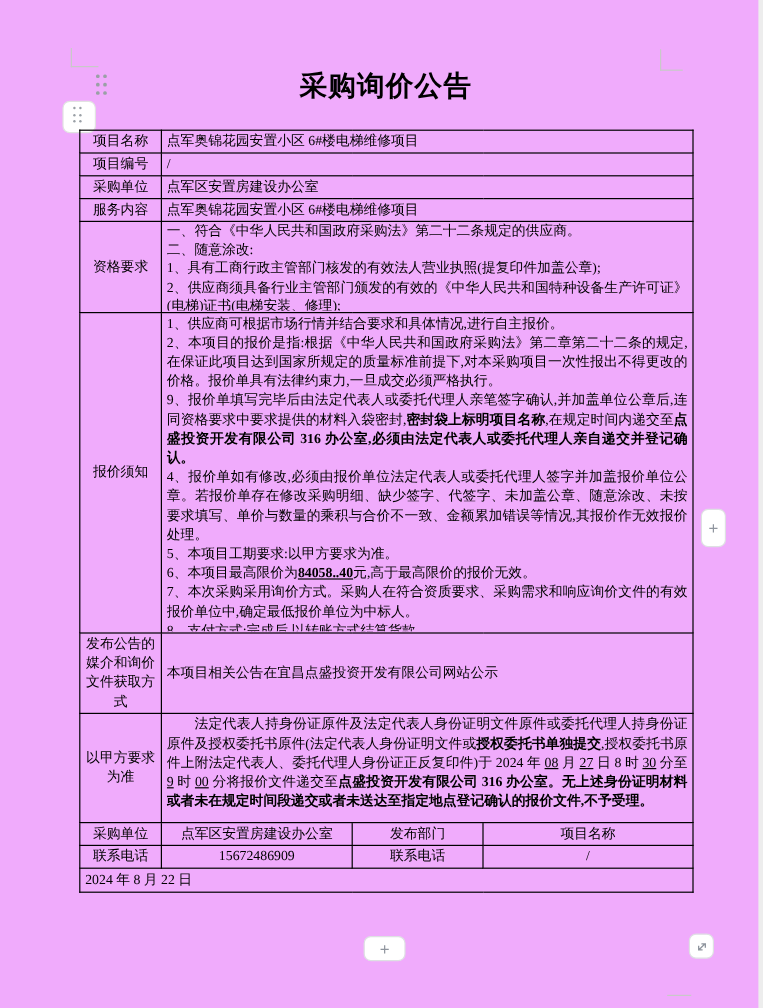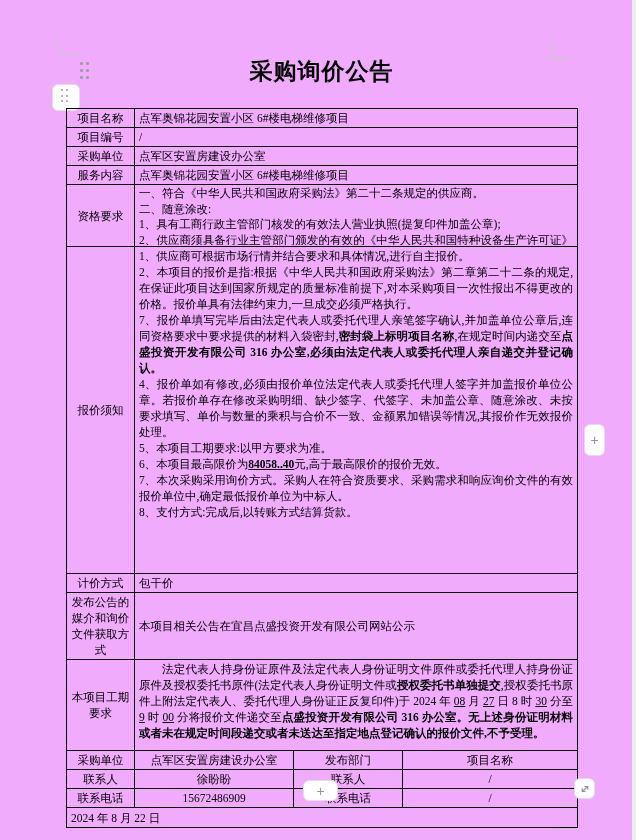--- a/index.html
+++ b/index.html
@@ -13,22 +13,22 @@
   
   table.doc{position:absolute;left:66px;top:108px;width:511px;border-collapse:collapse;
             table-layout:fixed;}
   table.doc td{border:1px solid #000;font-size:11.5px;line-height:16px;
                padding:1px 4px;vertical-align:middle;word-break:break-all;}
   td.lbl{text-align:center;font-size:11px;padding:1px 1px;}
   td.val{text-align:left;}
   tr.r19{height:19px;}
   td.paras{vertical-align:top;padding-top:2px;}
   .cellbox{overflow:hidden;}
-  .h75{height:59px;line-height:15.5px;font-family:Liberation Serif, serif;}
-  .h267{height:324px;}
+  .h75{height:73px;line-height:15.5px;font-family:Liberation Serif, serif;}
+  .h267{height:264px;}
   .h91{height:88px;}
   .sub .para{text-indent:23px;text-align:justify;}
   .paras .para{text-align:justify;}
   td.ctr{text-align:center;}
   td.daterow{text-align:left;padding-right:6px;height:17px;}
   .b{font-weight:bold;}
   .u{text-decoration:underline;}
 
   
   .scrollbar{position:absolute;right:0;top:0;width:4px;height:840px;background:#ededed;}
@@ -120,60 +120,50 @@
             </div>
       </td>
     </tr>
 
     <tr>
       <td class="lbl">报价须知</td>
       <td class="val paras" colspan="3">
         <div class="cellbox h267">
               <div class="para">1、供应商可根据市场行情并结合要求和具体情况,进行自主报价。</div>
               <div class="para">2、本项目的报价是指:根据《中华人民共和国政府采购法》第二章第二十二条的规定,在保证此项目达到国家所规定的质量标准前提下,对本采购项目一次性报出不得更改的价格。报价单具有法律约束力,一旦成交必须严格执行。</div>
-              <div class="para"><span>7、报价单填写完毕后由法定代表人或委托代理人亲笔签字确认,并加盖单位公章后,连同资格要求中要求提供的材料入袋密封,</span><span class="b">密封袋上标明项目名称</span><span>,在规定时间内递交至</span><span class="b">点盛投资开发有限公司 316 办公室,必须由法定代表人或委托代理人亲自递交并登记确认。</span></div>
+              <div class="para"><span>9、报价单填写完毕后由法定代表人或委托代理人亲笔签字确认,并加盖单位公章后,连同资格要求中要求提供的材料入袋密封,</span><span class="b">密封袋上标明项目名称</span><span>,在规定时间内递交至</span><span class="b">点盛投资开发有限公司 316 办公室,必须由法定代表人或委托代理人亲自递交并登记确认。</span></div>
               <div class="para">4、报价单如有修改,必须由报价单位法定代表人或委托代理人签字并加盖报价单位公章。若报价单存在修改采购明细、缺少签字、代签字、未加盖公章、随意涂改、未按要求填写、单价与数量的乘积与合价不一致、金额累加错误等情况,其报价作无效报价处理。</div>
               <div class="para">5、本项目工期要求:以甲方要求为准。</div>
               <div class="para"><span>6、本项目最高限价为</span><span class="b u">84058..40</span><span>元,高于最高限价的报价无效。</span></div>
               <div class="para">7、本次采购采用询价方式。采购人在符合资质要求、采购需求和响应询价文件的有效报价单位中,确定最低报价单位为中标人。</div>
               <div class="para">8、支付方式:完成后,以转账方式结算货款。</div>
             </div>
       </td>
     </tr>
 
-    <tr class="r19">
-      <td class="lbl">计价方式</td>
-      <td class="val" colspan="3">包干价</td>
-    </tr>
 
     <tr style="height:51px">
       <td class="lbl">发布公告的媒介和询价文件获取方式</td>
       <td class="val" colspan="3">本项目相关公告在宜昌点盛投资开发有限公司网站公示</td>
     </tr>
 
     <tr>
-      <td class="lbl">本项目工期要求</td>
+      <td class="lbl">以甲方要求为准</td>
       <td class="val paras sub" colspan="3">
         <div class="cellbox h91">
               <div class="para"><span>法定代表人持身份证原件及法定代表人身份证明文件原件或委托代理人持身份证原件及授权委托书原件(法定代表人身份证明文件或</span><span class="b">授权委托书单独提交</span><span>,授权委托书原件上附法定代表人、委托代理人身份证正反复印件)于 2024 年 </span><span class="u">08</span><span> 月 </span><span class="u">27</span><span> 日 8 时 </span><span class="u">30</span><span> 分至 </span><span class="u">9</span><span> 时 </span><span class="u">00</span><span> 分将报价文件递交至</span><span class="b">点盛投资开发有限公司 316 办公室。无上述身份证明材料或者未在规定时间段递交或者未送达至指定地点登记确认的报价文件,不予受理。</span></div>
             </div>
       </td>
     </tr>
 
     <tr class="r19">
       <td class="lbl">采购单位</td>
       <td class="ctr">点军区安置房建设办公室</td>
       <td class="ctr">发布部门</td>
       <td class="ctr">项目名称</td>
-    </tr>
-    <tr class="r19">
-      <td class="lbl">联系人</td>
-      <td class="ctr">徐盼盼</td>
-      <td class="ctr">联系人</td>
-      <td class="ctr">/</td>
     </tr>
     <tr class="r19">
       <td class="lbl">联系电话</td>
       <td class="ctr">15672486909</td>
       <td class="ctr">联系电话</td>
       <td class="ctr">/</td>
     </tr>
 
     <tr>
       <td class="daterow" colspan="4">2024 年 8 月 22 日</td>

